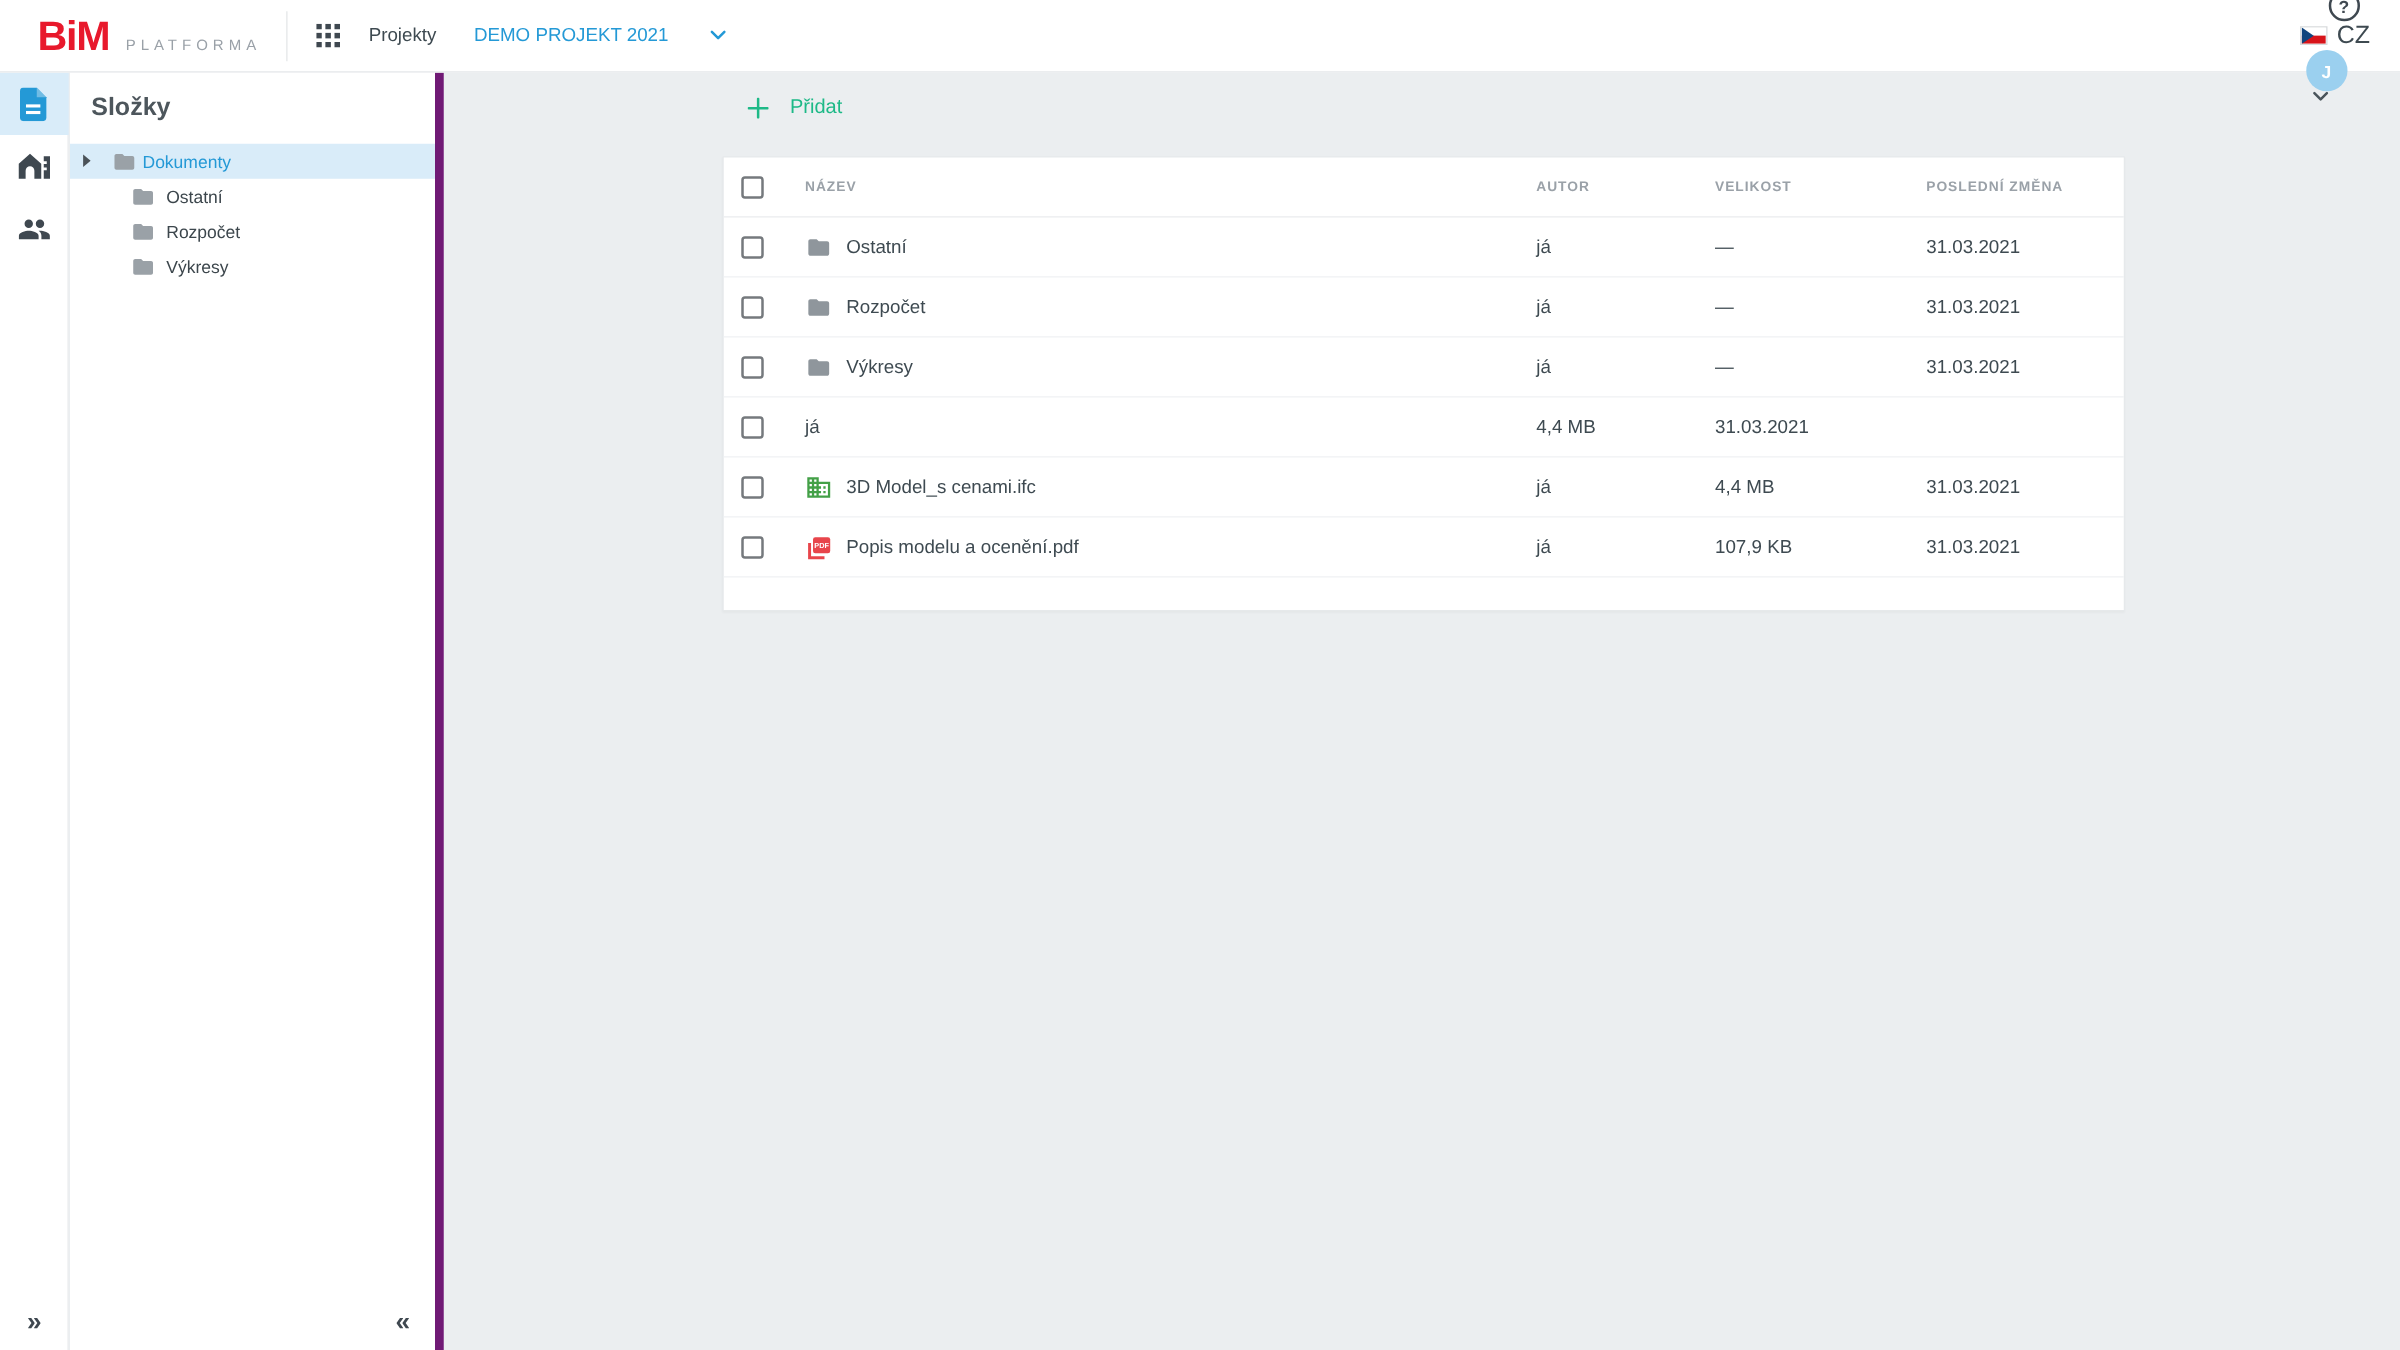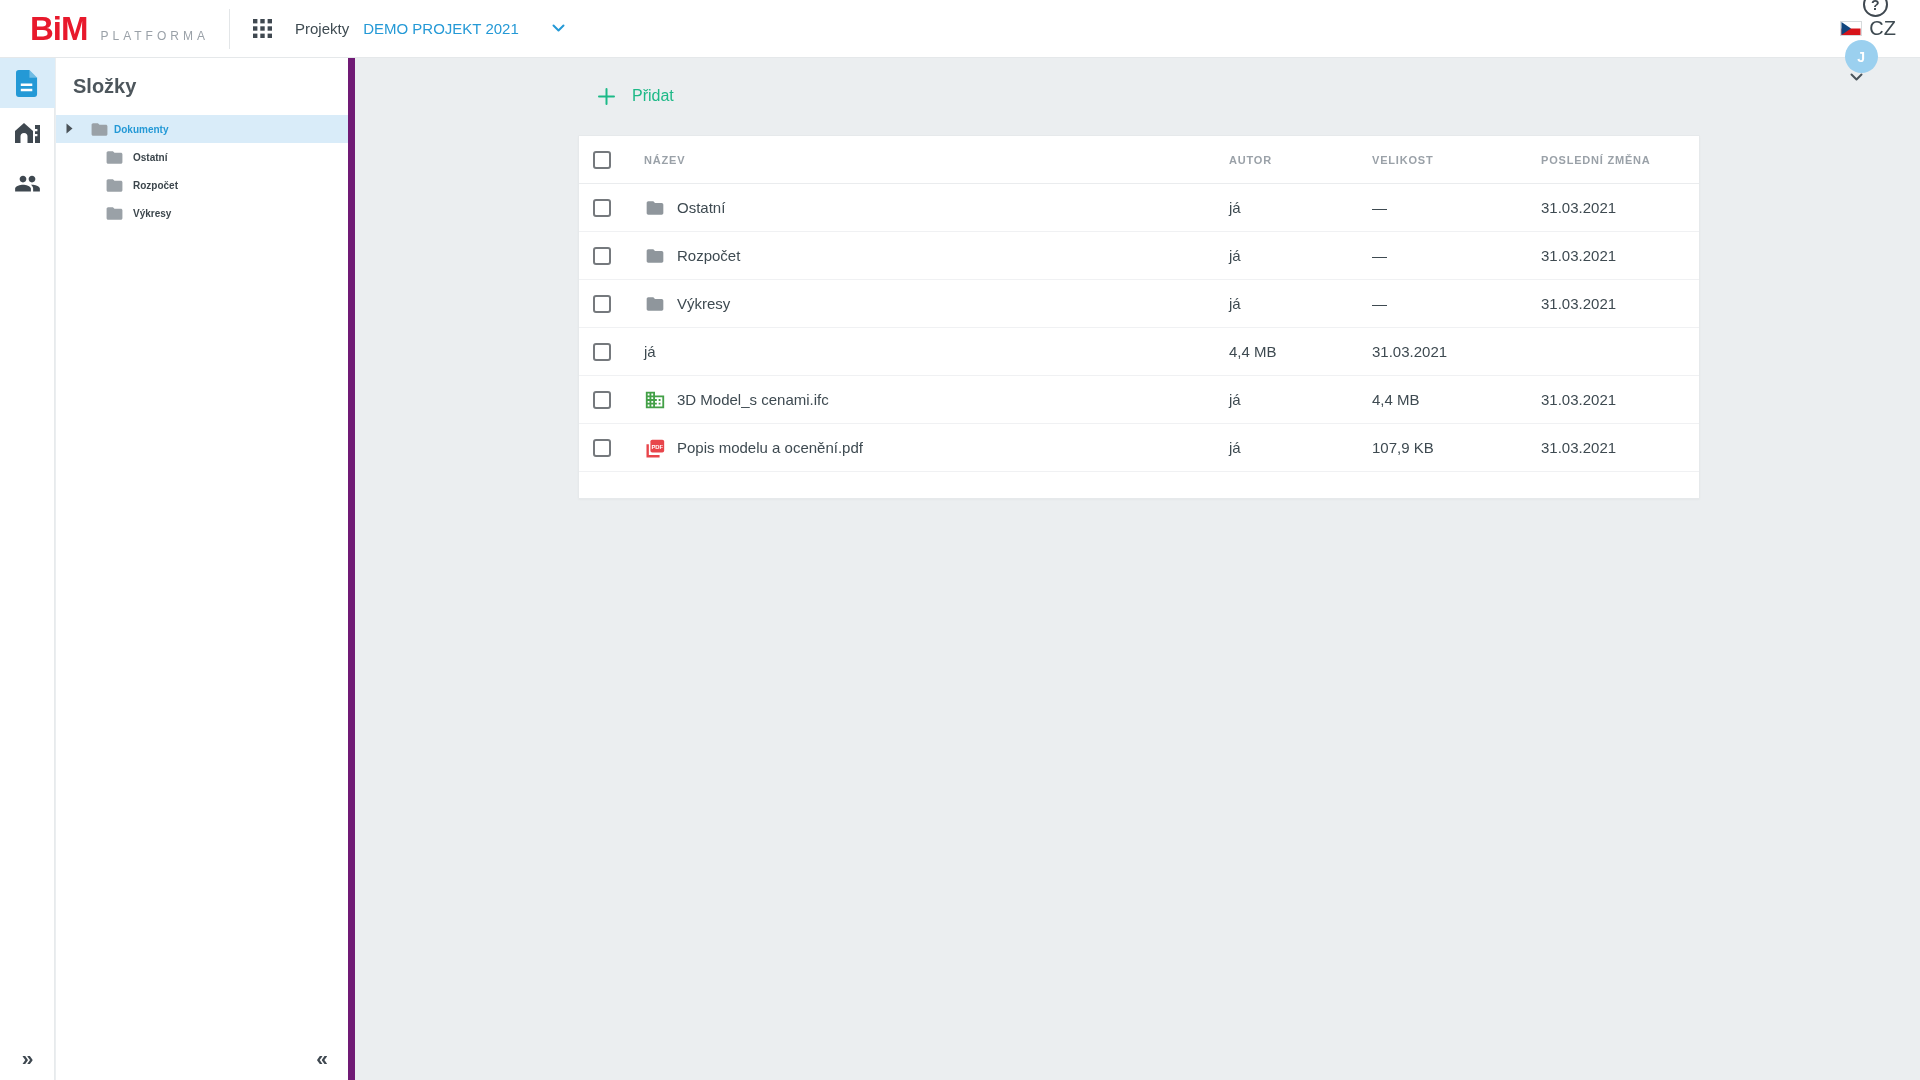--- a/index.html
+++ b/index.html
@@ -15,21 +15,21 @@
     position:absolute; top:0; left:0; width:1920px; height:58px;
     background:#fff; border-bottom:1px solid #e5e8ea;
     display:flex; align-items:center; z-index:20;
   }
   .brand-wrap { display:flex; align-items:baseline; margin-left:30px; }
   .brand { font-size:33px; font-weight:bold; color:#e8192c; letter-spacing:-1px; line-height:1; }
   .brand-suffix { font-size:12px; letter-spacing:4px; color:#9aa1a8; margin-left:13px; }
   .topbar-divider { width:1px; height:40px; background:#e3e6e8; margin-left:20px; }
   .apps-btn { margin-left:23px; display:flex; align-items:center; cursor:pointer; }
   .nav-link { font-size:15px; color:#3e4a51; margin-left:23px; cursor:pointer;text-align:right; }
-  .project-selector { display:flex; align-items:center; margin-left:14px; cursor:pointer;gap:24px; }
+  .project-selector { display:flex; align-items:center; margin-left:30px; cursor:pointer;gap:24px; }
   .project-selector .label { font-size:15px; color:#2499d6; }
   .project-selector svg { margin-left:9px; }
   .topbar-right { margin-left:auto; display:flex; align-items:center; padding-right:24px;flex-direction:column; }
   .news-link { font-size:15px; color:#3e4a51; cursor:pointer; }
   .help-btn {
     width:25px; height:25px; border:2px solid #3f4850; border-radius:50%;
     display:flex; align-items:center; justify-content:center;
     font-size:14px; font-weight:bold; color:#3f4850; margin-left:46px; cursor:pointer;
   }
   .lang-wrap { display:flex; align-items:center; margin-left:32px; cursor:pointer; }
@@ -59,30 +59,30 @@
     position:absolute; top:58px; left:56px; width:299px; height:1022px;
     background:#fff; border-right:7px solid #701a75; z-index:10;
   }
   .panel-title { font-size:20px; font-weight:600; color:#4d565c; padding:17px 0 0 17px; }
   .tree { margin-top:17px; }
   .tree-row { position:relative; height:28px; display:flex; align-items:center; cursor:pointer; }
   .tree-row.selected { background:#d9ecf9; }
   .tree-caret { position:absolute; left:10px; top:8px; display:flex; }
   .tree-row.selected .tree-label { color:#2499d6; }
   .tree-folder { position:absolute; left:34px; top:5px; display:flex; }
-  .tree-row .tree-label { position:absolute; left:58px; font-size:10px; font-weight:bold; color:#3c464c; white-space:nowrap; }
+  .tree-row .tree-label { position:absolute; left:58px; font-size:14px; font-weight:normal; color:#3c464c; white-space:nowrap; }
   .tree-row.child .tree-folder { left:49px; }
   .tree-row.child .tree-label { left:77px; }
   .panel-collapse {
     position:absolute; bottom:10px; right:20px;
     font-size:21px; font-weight:bold; color:#3f4850; cursor:pointer;
   }
 
   
-  .main { position:absolute; top:58px; left:355px; width:1565px; height:1022px; }
+  .main { position:absolute; top:48px; left:355px; width:1565px; height:1022px; }
   .add-btn {
     position:absolute; left:243px; top:24px; height:28px;
     display:flex; align-items:center; cursor:pointer; color:#1db987;
   }
   .add-btn .plus { display:flex; }
   .add-btn .add-label { font-size:16px; margin-left:17px; color:#1db987; }
 
   .card {
     position:absolute; left:223px; top:77px; width:1122px;
     background:#fff; border:1px solid #e6e9eb; border-radius:1px;

